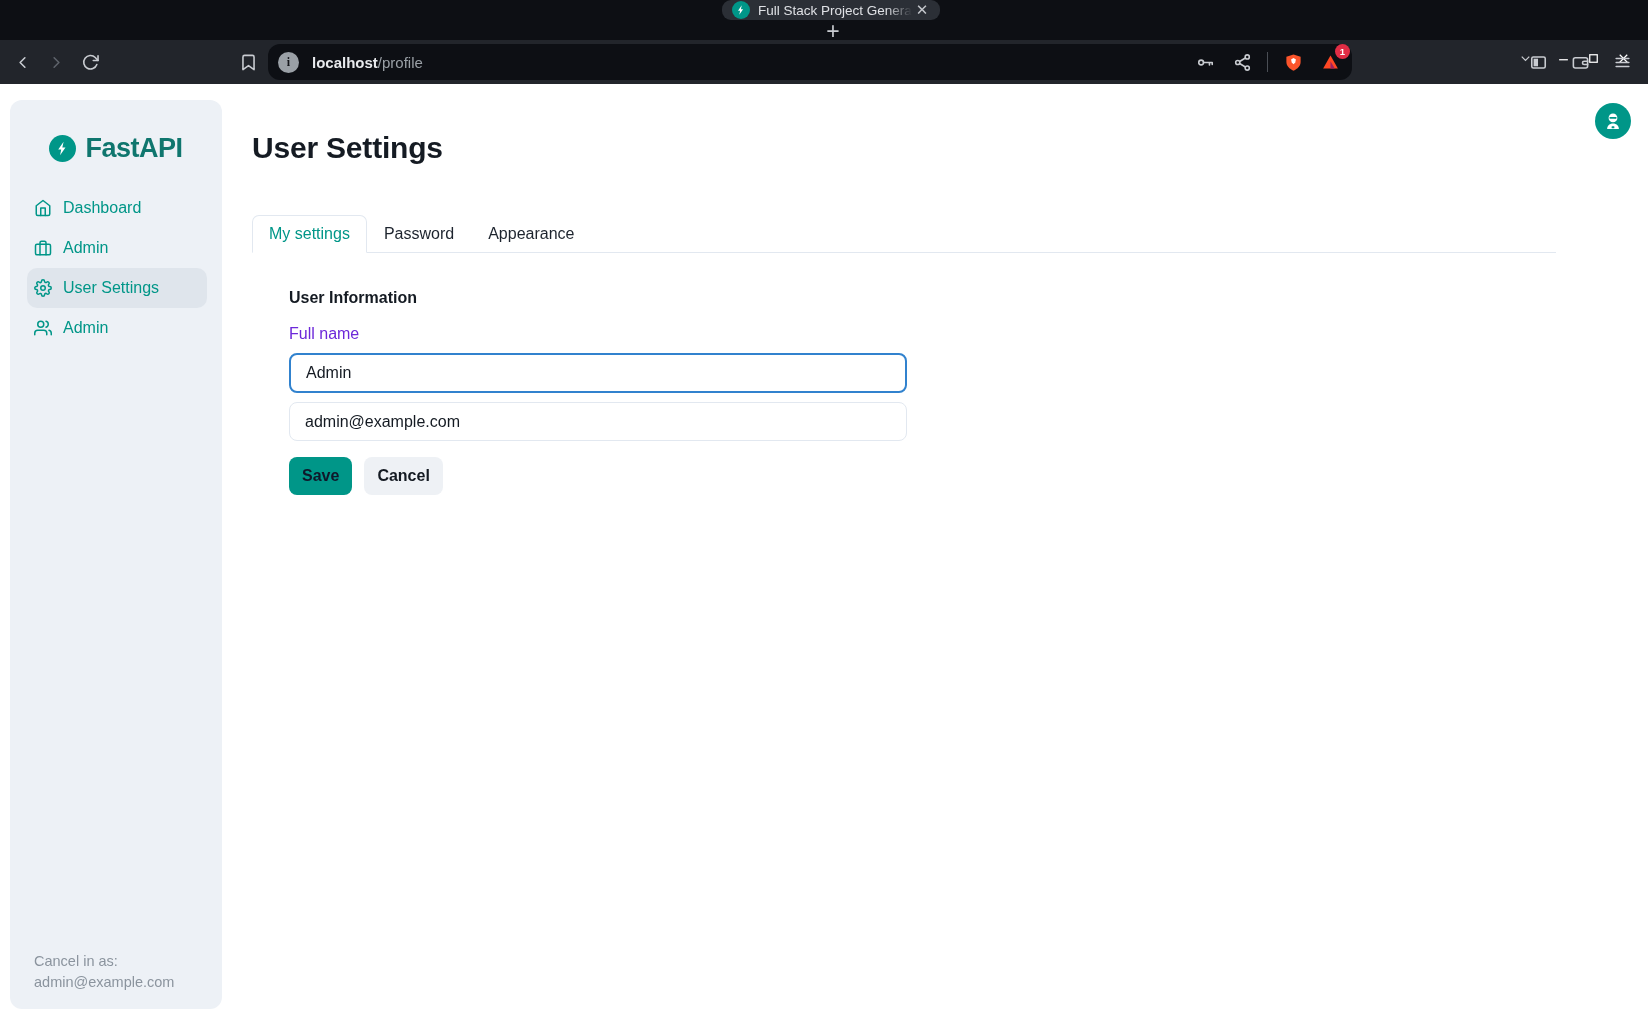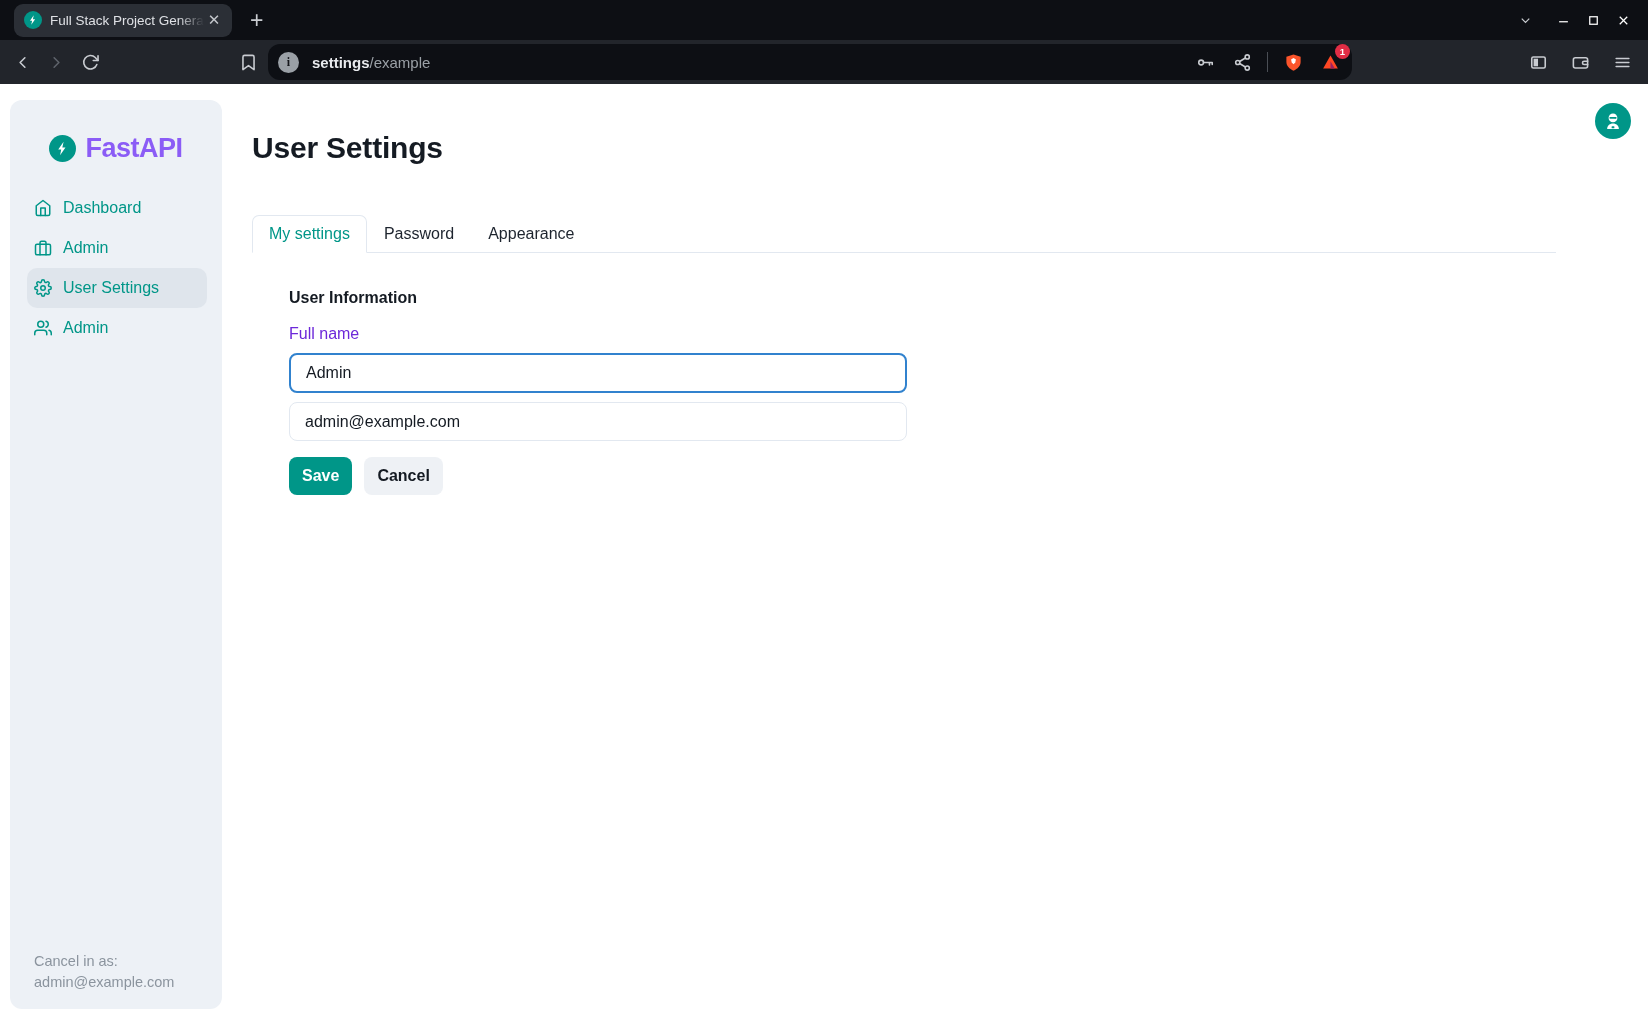--- a/index.html
+++ b/index.html
@@ -1,20 +1,20 @@
 <!DOCTYPE html>
 <html><head>
 <meta charset="utf-8">
 <style>
   * { margin:0; padding:0; box-sizing:border-box; }
   html,body { width:1648px; height:1025px; overflow:hidden; background:#fff;
               font-family:"Liberation Sans", sans-serif; }
 
   
-  .tabbar { height:40px; background:#0d0f14; display:flex; align-items:center; }
+  .tabbar { height:40px; background:#0d0f14; display:flex; align-items:center;flex-direction:column; }
   .btab { margin-left:14px; width:218px; height:33px; background:#2b2f36; border-radius:9px;
           display:flex; align-items:center; padding:0 8px 0 10px; color:#dfe1e5; }
   .favicon { width:18px; height:18px; border-radius:50%; background:#009688; flex:none;
              display:flex; align-items:center; justify-content:center; }
   .favicon svg { width:12px; height:12px; }
   .btab-title { font-size:13.5px; white-space:nowrap; overflow:hidden; flex:1;
                 margin-left:8px; position:relative; }
   .btab-title::after { content:""; position:absolute; right:0; top:0; bottom:0; width:26px;
                        background:linear-gradient(90deg, rgba(43,47,54,0), #2b2f36); }
   .btab-close { color:#c4c7cc; font-size:15px; width:20px; height:20px; border-radius:4px;
@@ -53,21 +53,21 @@
 
   
   .content { position:relative; height:941px; background:#fff; }
 
   .side-panel { position:absolute; left:10px; top:16px; width:212px; height:909px;
                 background:#edf1f6; border-radius:12px; }
   .logo-row { display:flex; align-items:center; justify-content:center; gap:9px; padding-top:33px; }
   .logo-mark { width:27px; height:27px; border-radius:50%; background:#009688;
                display:flex; align-items:center; justify-content:center; }
   .logo-mark svg { width:17px; height:17px; }
-  .logo-text { font-size:27px; font-weight:700; color:#8b5cf6; letter-spacing:-0.5px; }
+  .logo-text { font-size:27px; font-weight:700; color:#0f766e; letter-spacing:-0.5px; }
   .nav { margin-top:24px; display:flex; flex-direction:column; }
   .nav-item { height:40px; margin:0 15px 0 17px; border-radius:10px; display:flex;
               align-items:center; gap:11px; padding:0 7px; color:#009688; font-size:16px; }
   .nav-item.active { background:#dfe5ec; }
   .nav-item svg { width:18px; height:18px; stroke:#009688; stroke-width:2; fill:none;
                   stroke-linecap:round; stroke-linejoin:round; flex:none; }
   .side-footer { position:absolute; left:24px; bottom:16px; font-size:14.5px; color:#8b949e;
                  line-height:21px; }
 
   .avatar-btn { position:absolute; left:1595px; top:19px; width:36px; height:36px;
@@ -86,21 +86,21 @@
   .section-title { font-size:16px; font-weight:700; color:#141a22; line-height:21px; }
   .field-label { margin-top:15px; font-size:16px; color:#6d28d9; line-height:21px; }
   .txt-input { display:block; margin-top:9px; width:618px; height:40px; border-radius:8px;
                font-family:"Liberation Sans", sans-serif; font-size:16px; color:#141a22;
                padding:0 15px; outline:none; background:#fff; }
   .txt-input.focused { border:2px solid #3182ce; }
   .txt-input.normal { border:1px solid #e2e8f0; height:39px; }
   .btn-row { margin-top:16px; display:flex; gap:12px; }
   .btn { height:38px; border:none; border-radius:8px; font-family:"Liberation Sans", sans-serif;
          font-size:16px; font-weight:700; padding:0 13px; display:flex; align-items:center; }
-  .btn.save { background:#009688; color:#ffffff; }
+  .btn.save { background:#009688; color:#0f172a; }
   .btn.cancel { background:#eef1f5; color:#141a22; }
 </style>
 </head>
 <body>
 
 <div class="tabbar">
   <div class="btab">
     <span class="favicon">
       <svg viewBox="0 0 24 24">
           <path d="M13.5 2.5L6 13.5h4.2L8.6 21.5l7.6-11h-4.4z" fill="#fff"></path>
@@ -155,21 +155,21 @@
   <span class="spacer1"></span>
   <span class="tool-ic">
     <svg viewBox="0 0 24 24">
         <path d="M19 21l-7-5-7 5V5a2 2 0 0 1 2-2h10a2 2 0 0 1 2 2z"></path>
       </svg>
   </span>
 
   <div class="urlbar">
     <span class="info-circle">i</span>
     <span class="url-text">
-      <span class="url-host">settings</span><span class="url-path">/example</span>
+      <span class="url-host">localhost</span><span class="url-path">/profile</span>
     </span>
     <span class="url-right">
       <span class="tool-ic">
         <svg viewBox="0 0 24 24">
             <circle cx="6.5" cy="12" r="3"></circle>
             <path d="M9.5 12h11M17 12v3.2M20.5 12v2.4"></path>
           </svg>
       </span>
       <span class="tool-ic">
         <svg viewBox="0 0 24 24">

